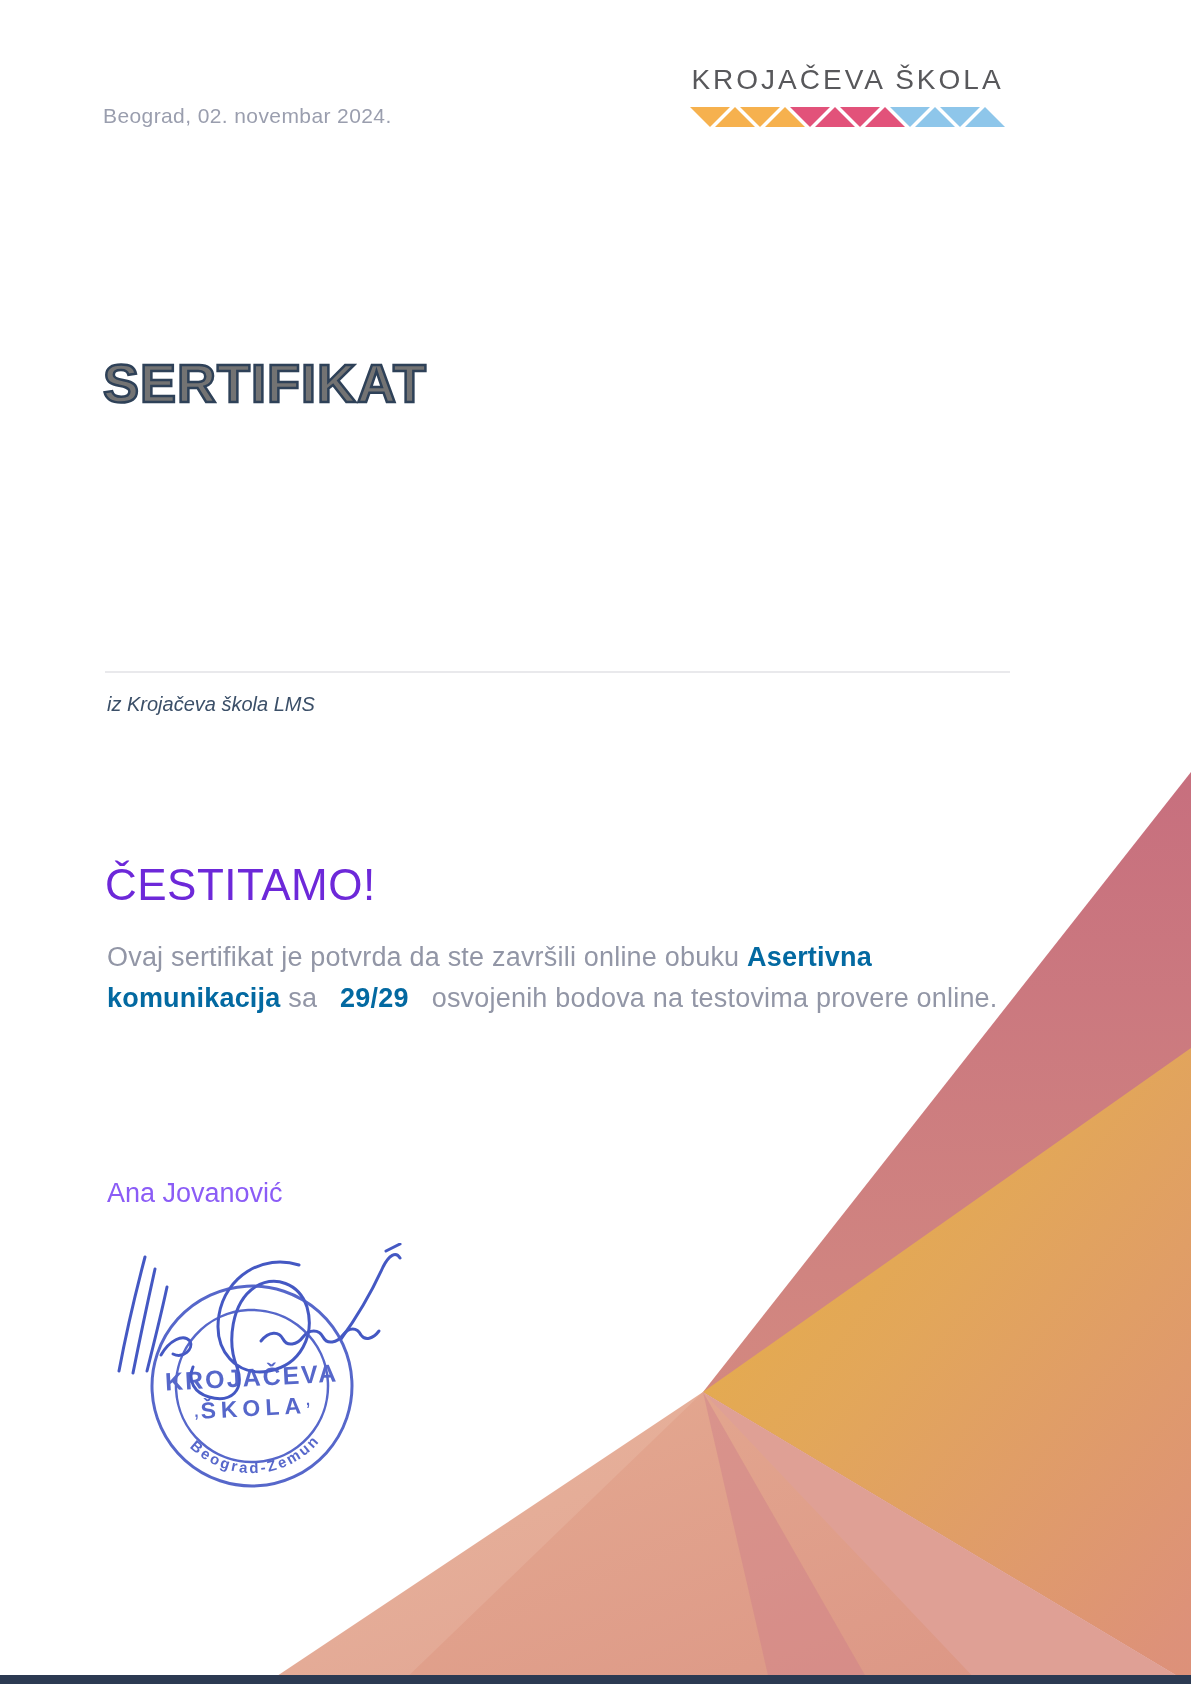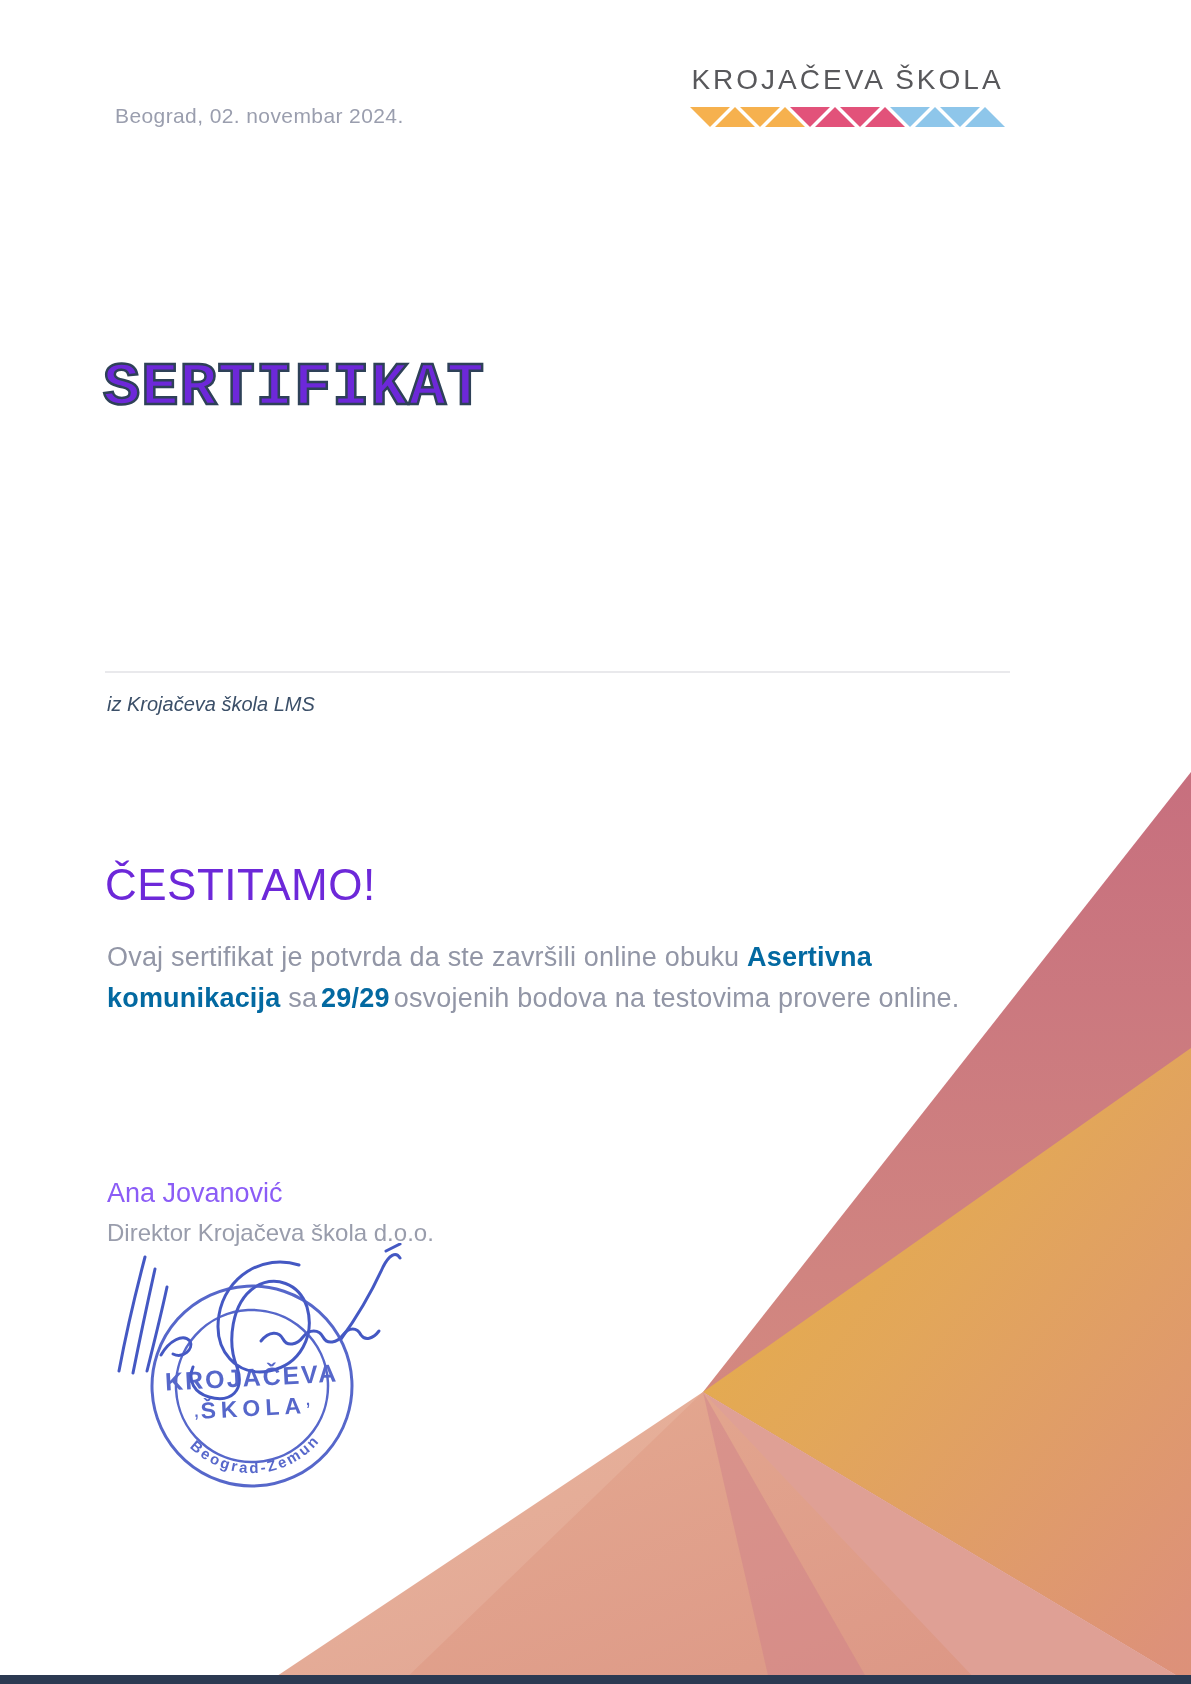--- a/index.html
+++ b/index.html
@@ -6,38 +6,38 @@
   html,body { background:#ffffff; }
   .page {
     position:relative; width:1191px; height:1684px;
     background:#ffffff; overflow:hidden;
     font-family:"Liberation Sans", sans-serif;
   }
   .bg-wedges { position:absolute; inset:0; z-index:0; }
   .content { position:absolute; inset:0; z-index:2; }
 
   .date-line {
-    position:absolute; left:115px; top:104px;
+    position:absolute; left:103px; top:104px;
     font-size:21px; color:#9a9eae; letter-spacing:.4px;
   }
   .logo-block { position:absolute; top:64px; right:183px; text-align:center; }
   .logo-text {
     font-size:28px; color:#58585b; letter-spacing:3px; font-weight:400;
     white-space:nowrap;
   }
   .logo-band { margin-top:9px; display:block; margin-left:auto; }
 
   .issuer-line {
     position:absolute; left:107px; top:331px;
     font-size:27px; color:#3e4c60; font-weight:500; letter-spacing:.3px;
   }
   .cert-title {
     position:absolute; left:103px; top:352px;
-    font-size:62px; font-weight:700; color:#6d28d9;
-    letter-spacing:1px;font-family:Liberation Mono, monospace; -webkit-text-stroke:2.5px #2e4158;
+    font-size:54px; font-weight:700; color:#737373;
+    letter-spacing:1px; -webkit-text-stroke:2.5px #2e4158;
   }
 
   .recipient-name {
     position:absolute; left:107px; top:568px;
     font-family:"DejaVu Serif", serif; font-style:italic;
     font-size:62px; color:#3a506b; white-space:nowrap; letter-spacing:2px;
   }
   .name-underline {
     position:absolute; left:105px; top:671px; width:905px; height:2px;
     background:#e9e9ec;
@@ -49,21 +49,21 @@
 
   .congrats {
     position:absolute; left:105px; top:860px;
     font-size:44px; font-weight:400; color:#6d28d9; letter-spacing:.5px;
   }
   .body-text {
     position:absolute; left:107px; top:937px; width:920px;
     font-size:27px; line-height:41px; color:#9296a6; letter-spacing:.2px;
   }
   .body-text b { font-weight:700; color:#0369a1; }
-  .body-text .score { margin:0 4px; }
+  .body-text .score { margin:0 23px; }
 
   .signatory-name {
     position:absolute; left:107px; top:1178px;
     font-size:27px; font-weight:400; color:#8b5cf6;
   }
   .signatory-role {
     position:absolute; left:107px; top:1219px;
     font-size:24px; color:#999dac;
   }
 
@@ -129,21 +129,20 @@
     <div class="cert-title">SERTIFIKAT</div>
 
     <div class="name-underline"></div>
     <div class="recipient-origin">iz Krojačeva škola LMS</div>
 
     <div class="congrats">ČESTITAMO!</div>
 
     <p class="body-text"><span>Ovaj sertifikat je potvrda da ste završili online obuku</span> <b>Asertivna</b><br><b>komunikacija</b> <span>sa</span><b class="score">29/29</b><span>osvojenih bodova na testovima provere online.</span></p>
 
     <div class="signatory-name">Ana Jovanović</div>
-    <div class="signatory-role">Direktor Krojačeva škola d.o.o.</div>
 
     <svg class="signature-svg" viewBox="0 0 310 165" width="310" height="165" aria-hidden="true">
       <g fill="none" stroke="#3b50c0" stroke-width="3" stroke-linecap="round" opacity="0.95">
         <path d="M16 128 C22 96 32 52 42 14"></path>
         <path d="M30 130 C36 100 44 62 52 26"></path>
         <path d="M44 128 C50 104 58 72 64 44"></path>
         <path d="M58 112 C66 98 80 90 87 98 C91 106 80 116 70 111"></path>
         <path d="M196 22 C160 10 122 34 116 72 C110 108 134 134 166 128 C198 122 212 92 204 64 C196 40 172 32 152 44 C128 60 124 100 134 124 C142 148 128 160 106 154 C92 150 84 138 90 124"></path>
         <path d="M158 98 C166 88 176 88 180 96 C184 104 194 102 200 94 C206 86 216 86 220 94 C224 102 234 100 240 92 C246 84 254 84 258 92 C262 98 270 96 276 88"></path>
         <path d="M238 96 C254 74 270 46 280 24 C286 12 293 8 297 15"></path>

